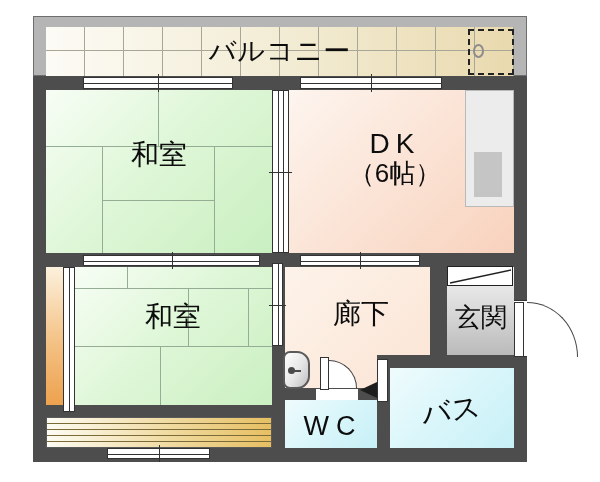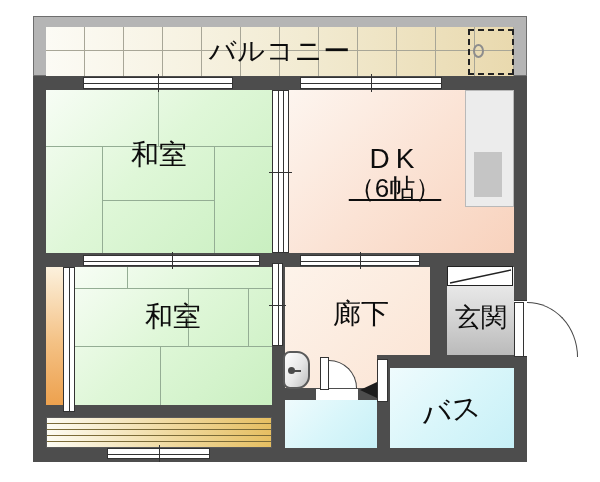--- a/index.html
+++ b/index.html
@@ -152,30 +152,31 @@
   <div class="abs" style="left:514px;top:300px;width:13px;height:57px;background:#fff;border-top:1px solid #333;border-bottom:1px solid #333;"></div>
   <div class="abs arc" style="left:527px;top:302px;width:51px;height:55px;"></div>
   <div class="abs leaf" style="left:514px;top:302px;width:10px;height:55px;"></div>
 
   <div class="abs lbl" style="left:180px;top:36px;width:200px;font-size:27px;letter-spacing:1px;text-align:center;">バルコニー</div>
 
   <div class="abs lbl" style="left:89px;top:139px;width:140px;font-size:28px;">
     <div>和室</div>
   </div>
 
-  <div class="abs lbl" style="left:325px;top:143px;width:140px;font-size:28px;">
+  <div class="abs lbl" style="left:325px;top:128px;width:140px;font-size:28px;">
     <div style="letter-spacing:6px;">DK</div>
-    <div style="font-size:26px;text-decoration:underline;">（6帖）</div>
+    <div style="font-size:26px;">（6帖）</div>
   </div>
 
   <div class="abs lbl" style="left:103px;top:301px;width:140px;font-size:28px;">
     <div>和室</div>
   </div>
 
 
   <div class="abs lbl" style="left:451px;top:303px;width:60px;font-size:26px;">玄関</div>
 
   <div class="abs lbl" style="left:328px;top:298px;width:66px;font-size:28px;">廊下</div>
 
+  <div class="abs lbl" style="left:300px;top:411px;width:66px;font-size:27px;letter-spacing:7px;">WC</div>
 
   <div class="abs lbl" style="left:418px;top:394px;width:66px;font-size:29px;transform:rotate(-9deg);">バス</div>
 
 </div>
 
 </body></html>

